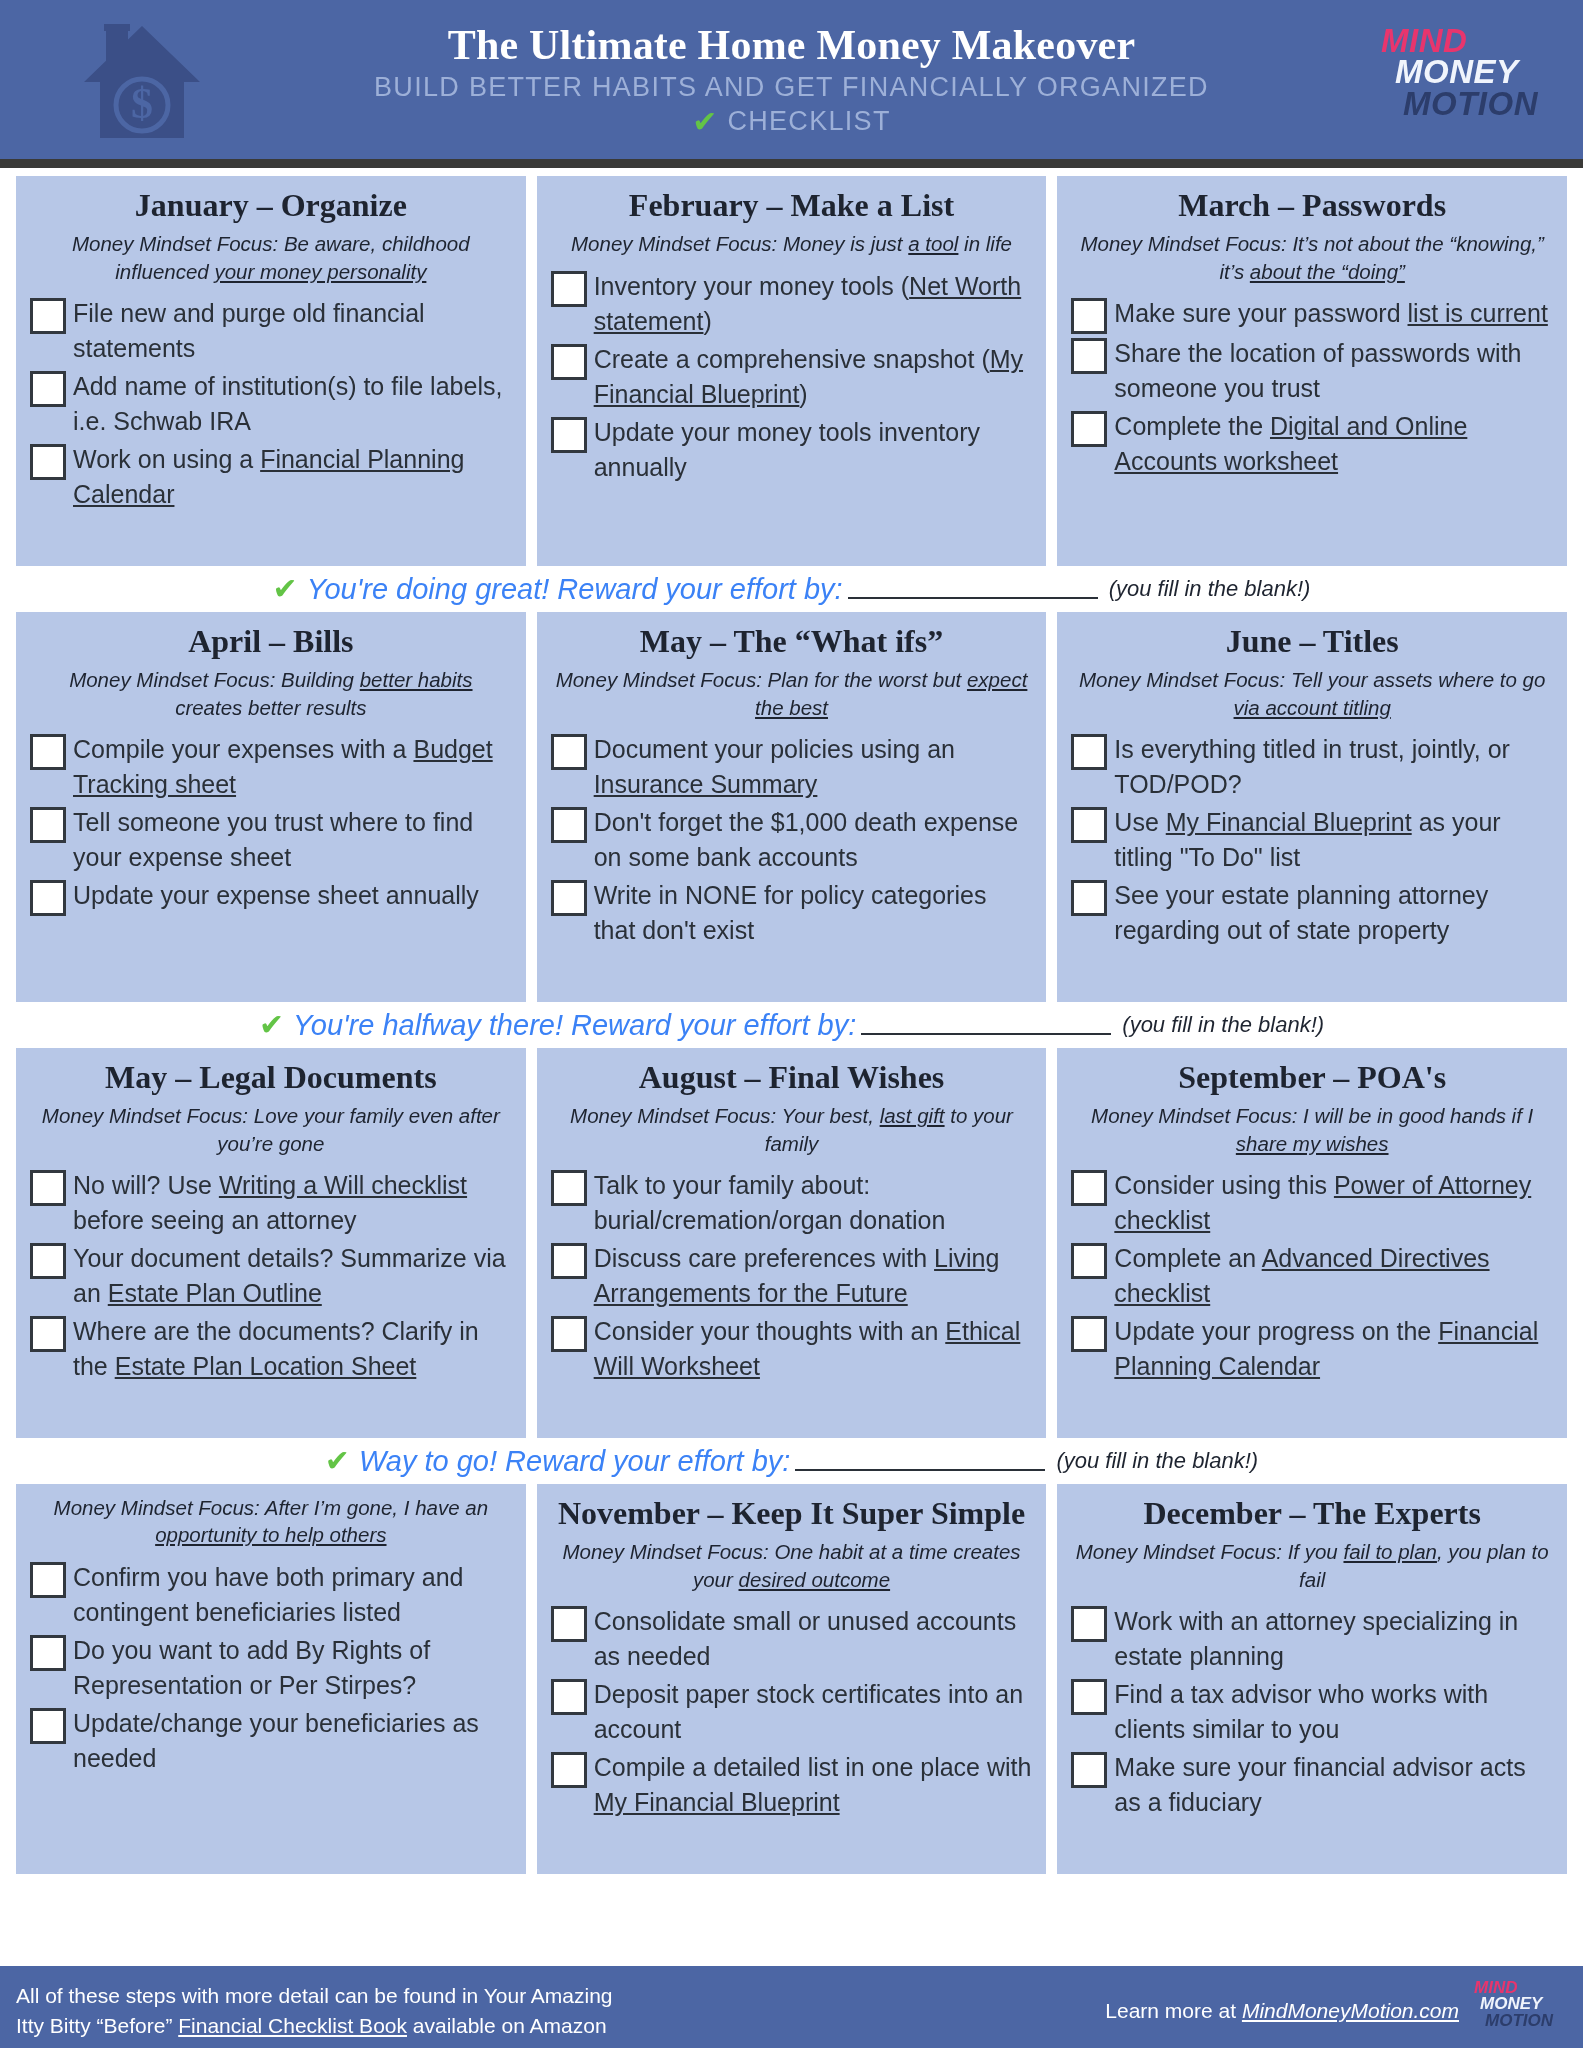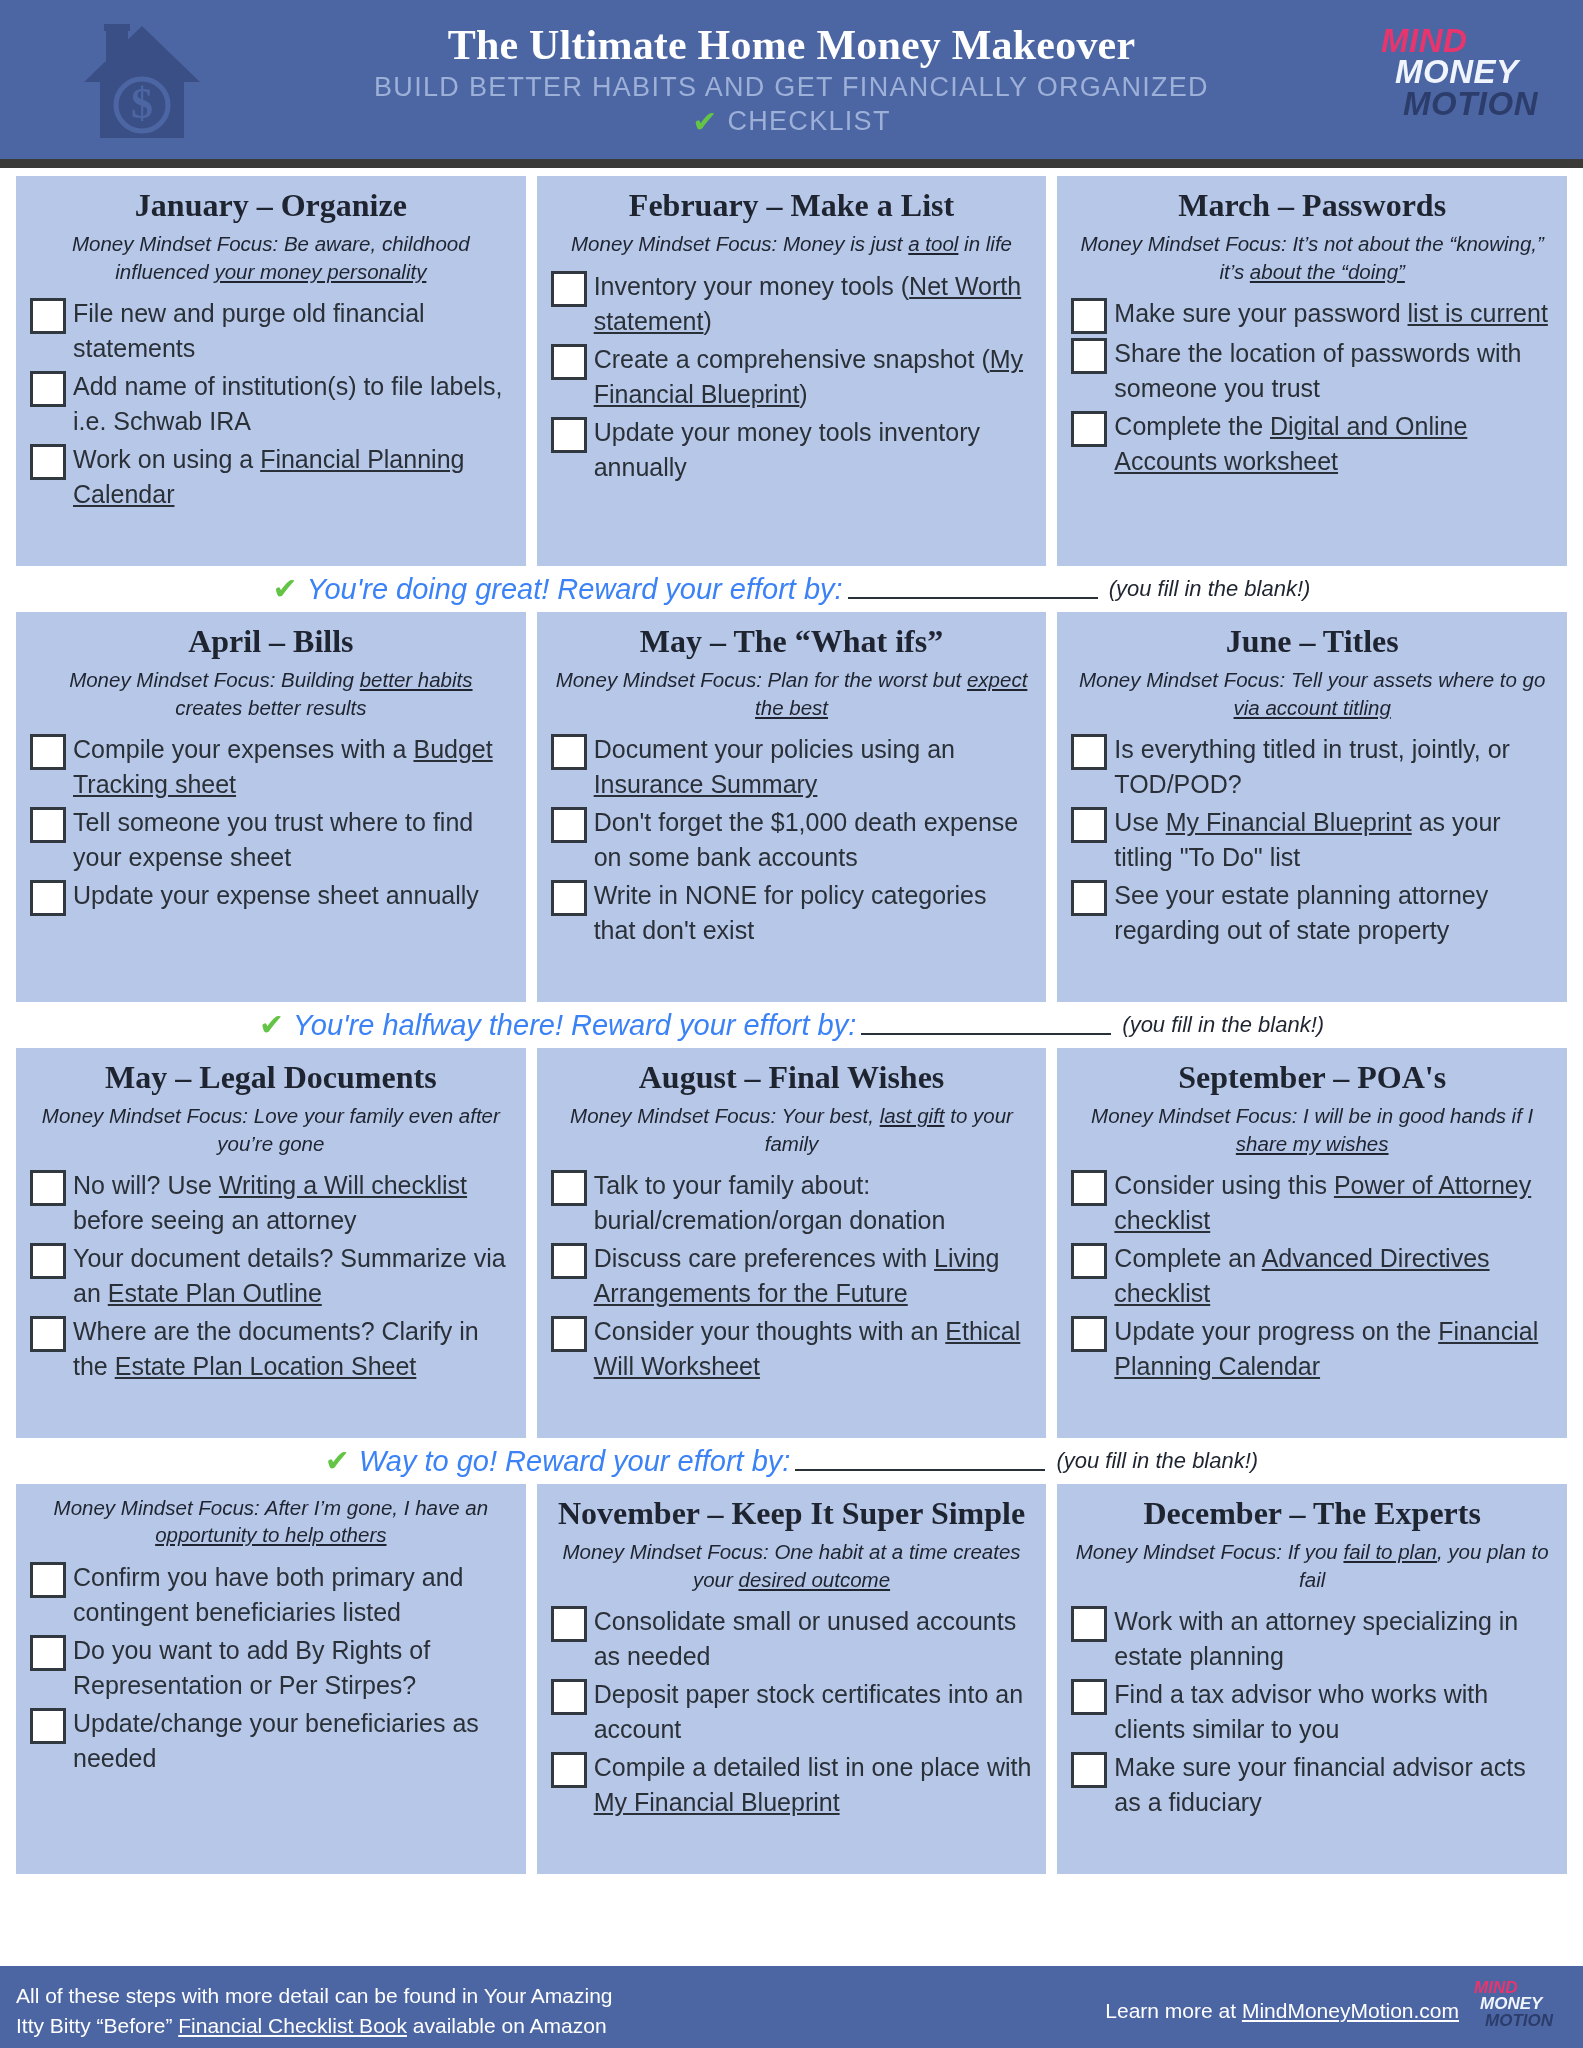--- a/index.html
+++ b/index.html
@@ -240,21 +240,21 @@
     margin-left: auto;
     display: flex;
     align-items: center;
     gap: 12px;
   }
   .footer-learn {
     font-family: "Liberation Sans", sans-serif;
     font-size: 21px;
     color: #ffffff;
   }
-  .footer-learn u { text-decoration: underline; }
+  .footer-learn u { text-decoration: underline; font-style: italic; }
   .footer-logo { width: 92px; height: 62px; }
   .footer-logo span {
     display: block;
     font-family: "Liberation Sans", sans-serif;
     font-weight: bold;
     font-style: italic;
     line-height: 0.97;
   }
   .footer-logo .l-mind   { font-size: 17px; color: #e8356d; padding-left: 3px; }
   .footer-logo .l-money  { font-size: 17px; color: #f0f4fc; padding-left: 9px; }

